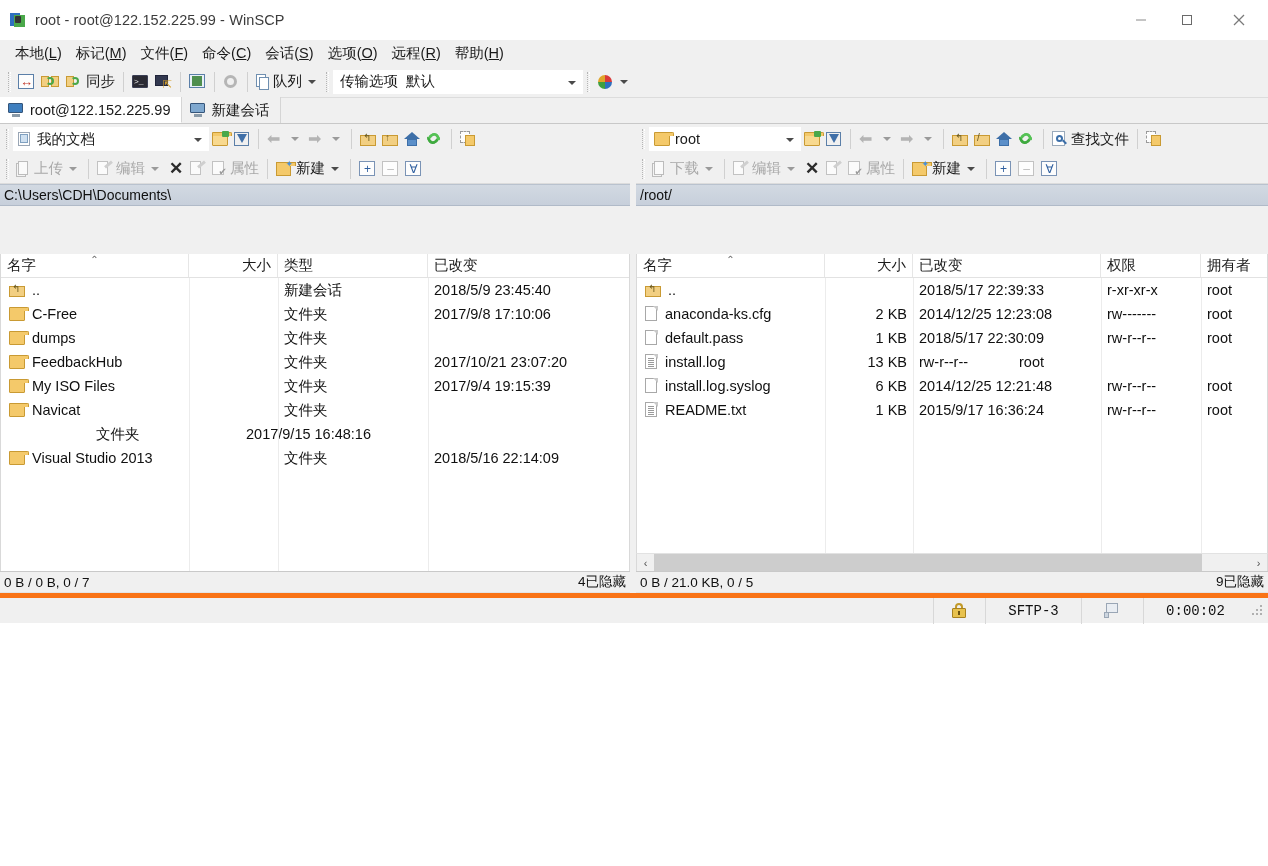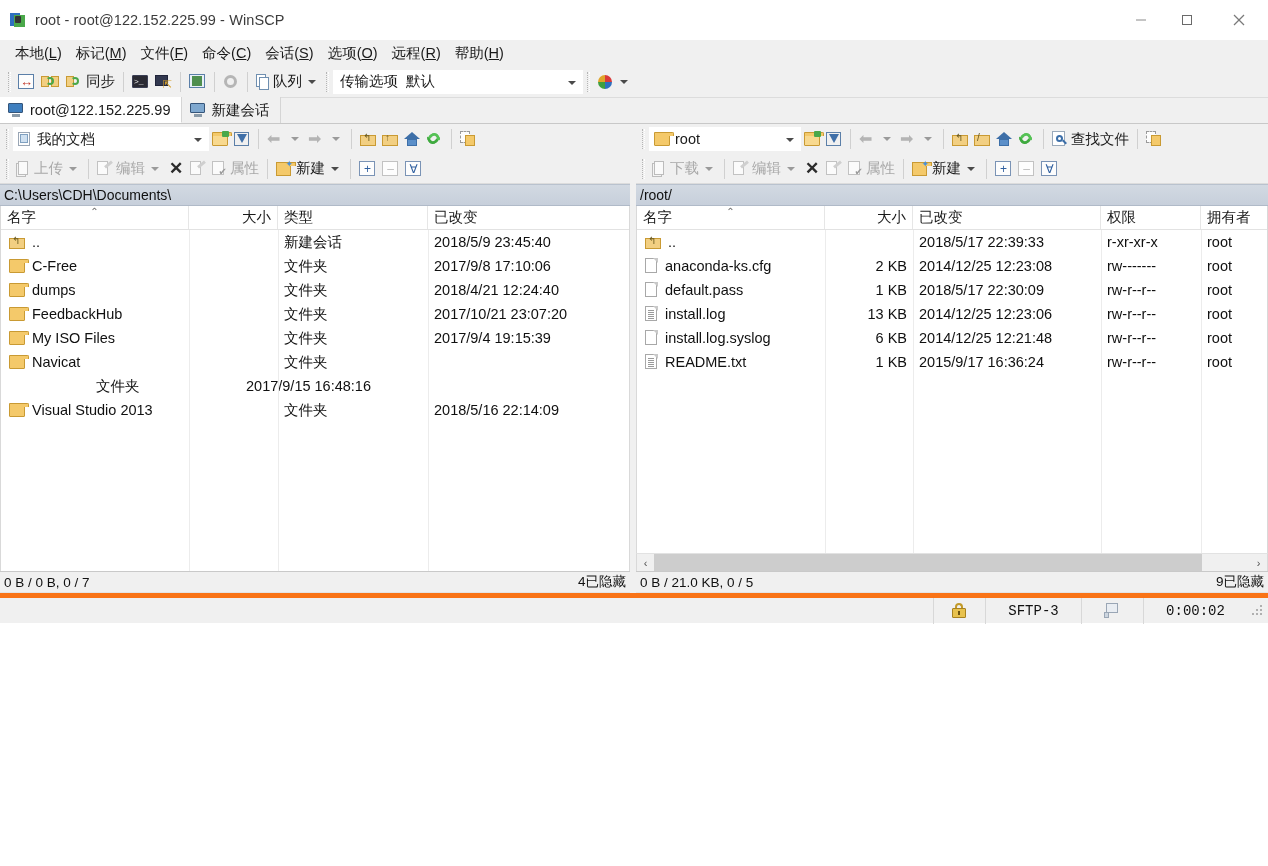--- a/index.html
+++ b/index.html
@@ -204,20 +204,21 @@
 
   
   .filelist {
     flex: 1 1 auto;
     display: flex; flex-direction: column;
     background: #ffffff;
     border-left: 1px solid #d9d9d9;
     border-right: 1px solid #d9d9d9;
     min-height: 0;
     position: relative;
+    margin-top: 48px;
   }
   .colheader {
     height: 24px; flex: 0 0 24px;
     display: flex;
     background: #ffffff;
     border-bottom: 1px solid #e2e2e2;
     position: relative;
   }
   .col {
     font-size: 14.5px; color: #1a1a1a;
@@ -895,21 +896,20 @@
           <div class="row">
             <div class="cell name" style="width:188px">
               <span class="icn folder16">
                   <span class="back"></span>
                   <span class="tab"></span>
                 </span>
               <span>dumps</span>
             </div>
             <div class="cell r" style="width:89px"></div>
             <div class="cell" style="width:150px">文件夹</div>
-            <div class="cell" style="flex:1 1 auto">2018/4/21  12:24:40</div>
           </div>
           <div class="row">
             <div class="cell name" style="width:188px">
               <span class="icn folder16">
                   <span class="back"></span>
                   <span class="tab"></span>
                 </span>
               <span>FeedbackHub</span>
             </div>
             <div class="cell r" style="width:89px"></div>
@@ -1181,21 +1181,20 @@
           </div>
           <div class="row">
             <div class="cell name" style="width:188px">
               <span class="icn doc16 lined">
                   <span class="pg"></span>
                   <span class="fold"></span>
                 </span>
               <span>install.log</span>
             </div>
             <div class="cell r" style="width:88px">13 KB</div>
-            <div class="cell" style="width:188px">2014/12/25 12:23:06</div>
             <div class="cell" style="width:100px">rw-r--r--</div>
             <div class="cell" style="flex:1 1 auto">root</div>
           </div>
           <div class="row">
             <div class="cell name" style="width:188px">
               <span class="icn doc16">
                   <span class="pg"></span>
                   <span class="fold"></span>
                 </span>
               <span>install.log.syslog</span>

